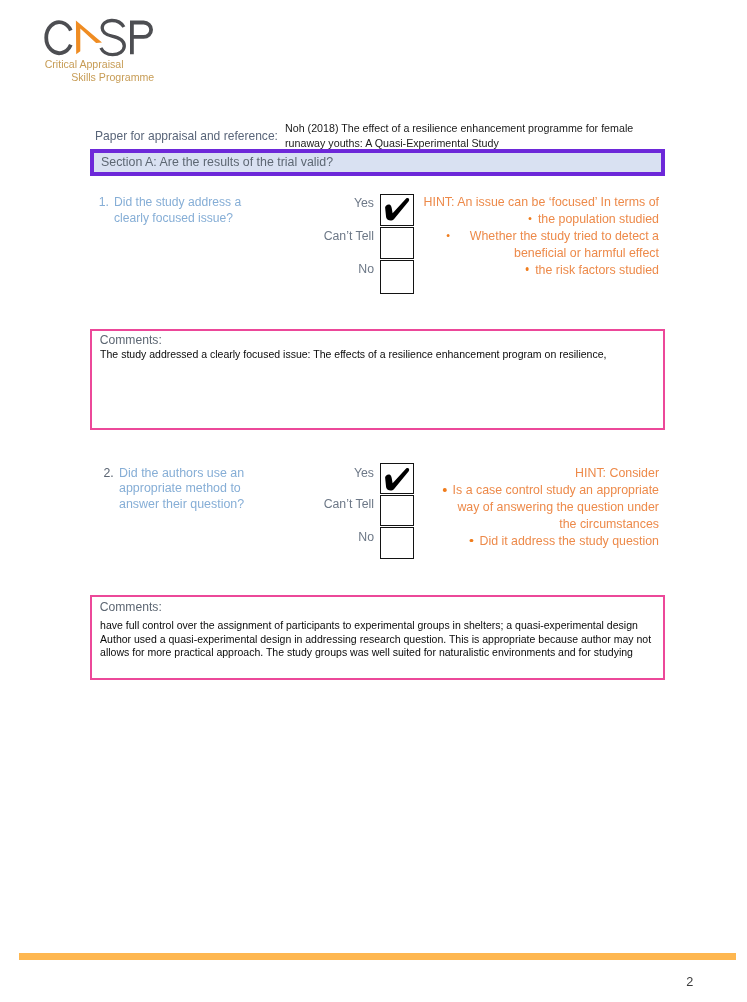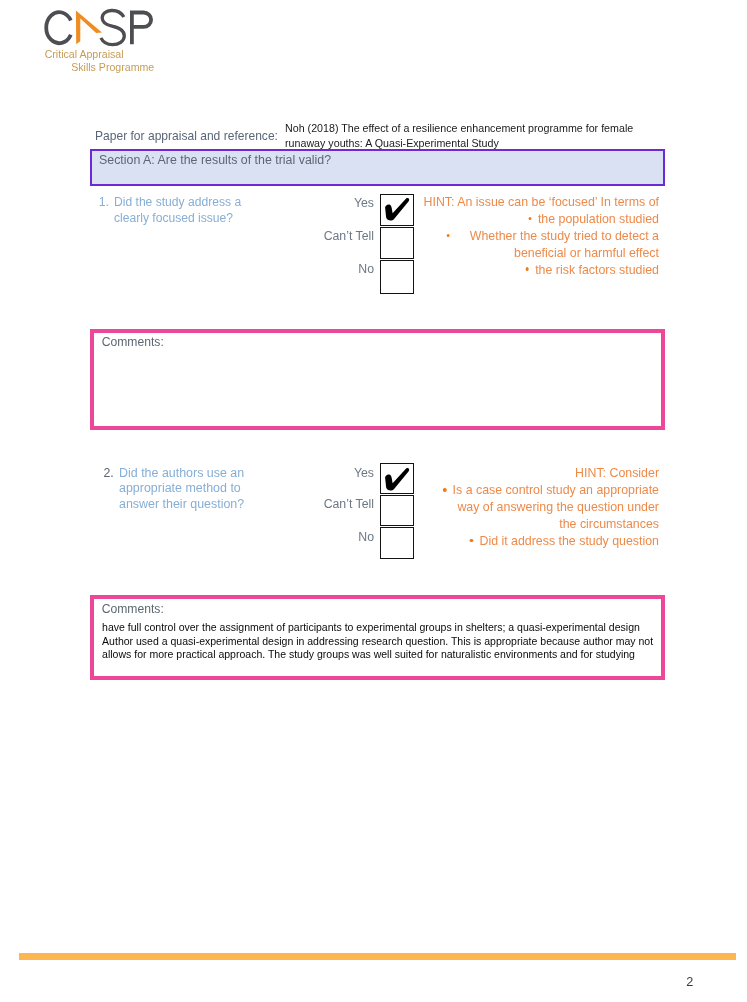--- a/index.html
+++ b/index.html
@@ -2,34 +2,34 @@
 <html><head>
 <meta charset="utf-8">
 <title>CASP Checklist</title>
 <style>
   html,body{margin:0;padding:0;background:#ffffff;}
   body{width:747px;height:1002px;position:relative;overflow:hidden;
        font-family:"Liberation Sans",sans-serif;}
   .page{position:absolute;left:0;top:0;width:747px;height:1002px;background:#fff;}
 
   
-  .logo{position:absolute;left:40px;top:0;width:160px;height:95px;}
+  .logo{position:absolute;left:40px;top:10px;width:160px;height:95px;}
   .logo svg{display:block;overflow:visible;}
 
   
   .hdr-label{position:absolute;left:94.8px;top:128px;font-size:13.5px;color:#596579;
              font-family:"Liberation Sans",sans-serif;white-space:nowrap;
              transform:scaleX(0.893);transform-origin:0 0;}
   .hdr-value{position:absolute;left:285.4px;top:121.2px;width:368px;font-size:11.2px;
              color:#1a1a1a;line-height:14.4px;font-family:"Liberation Sans",sans-serif;
              transform:scaleX(0.955);transform-origin:0 0;}
 
   
-  .sectionbar{position:absolute;left:90px;top:149px;width:575px;height:37px;
-              background:#d9e1f2;border:2px solid #6d28d9;box-sizing:border-box;}
+  .sectionbar{position:absolute;left:90px;top:149px;width:575px;height:27px;
+              background:#d9e1f2;border:4px solid #6d28d9;box-sizing:border-box;}
   .sectionbar .stext{position:absolute;left:7.2px;top:2.0px;font-size:12.5px;color:#5d6773;
                    font-family:"Liberation Sans",sans-serif;white-space:nowrap;
                    transform:scaleX(0.991);transform-origin:0 0;}
   .qnum{position:absolute;font-size:12.3px;color:#86aed6;
         font-family:"Liberation Sans",sans-serif;}
   .qtext{position:absolute;font-size:12.3px;color:#86aed6;line-height:15.95px;
          font-family:"Liberation Sans",sans-serif;
          transform:scaleX(0.984);transform-origin:0 0;}
 
   .optlabel{position:absolute;font-size:12.3px;color:#6d7887;white-space:nowrap;
@@ -40,21 +40,21 @@
   .tick{position:absolute;left:-1.5px;top:-1.5px;}
 
   .hint{position:absolute;text-align:right;font-size:13.0px;color:#ed8a4a;
         line-height:16.9px;font-family:"Liberation Sans",sans-serif;
         transform:scaleX(0.952);transform-origin:100% 0;}
   .hint .hrow{white-space:nowrap;}
   .hbul{display:inline-block;width:3.6px;height:3.6px;border-radius:50%;
         background:#f07d1d;vertical-align:middle;position:relative;top:-1px;}
 
   
-  .cbx{position:absolute;left:90px;border:4px solid #ec4899;box-sizing:border-box;background:#fff;}
+  .cbx{position:absolute;left:90px;border:2px solid #ec4899;box-sizing:border-box;background:#fff;}
   .clabel{position:absolute;left:7.7px;top:2.8px;font-size:12.15px;color:#5d6773;
                font-family:"Liberation Sans",sans-serif;white-space:nowrap;}
   .cbody{position:absolute;left:8.1px;top:17.6px;font-size:10.53px;color:#0a0a0a;line-height:13.7px;
               font-family:"Liberation Sans",sans-serif;white-space:nowrap;}
 
   
   .footbar{position:absolute;left:18.5px;top:953px;width:717px;height:7px;background:#feb750;}
   .pagenum{position:absolute;left:686.2px;top:975.0px;font-size:12.7px;color:#3a3a3a;
            font-family:"Liberation Sans",sans-serif;}
 </style>
@@ -106,20 +106,21 @@
         <div class="hrow"><span class="hbul" style="margin-right: 6.5px;"></span><span>the population studied</span></div>
         <div class="hrow"><span class="hbul" style="margin-right: 21px;"></span><span>Whether the study tried to detect a</span></div>
         <div class="hrow"><span>beneficial or harmful effect</span></div>
         <div class="hrow"><span class="hbul" style="margin-right: 6.5px;"></span><span>the risk factors studied</span></div>
       </div>
   </div>
 
   <div class="cbx" style="top:328.5px;width:575px;height:101px">
     <div class="clabel">Comments:</div>
     <div class="cbody">
+        <div>The study addressed a clearly focused issue: The effects of a resilience enhancement program on resilience,</div>
       </div>
   </div>
 
   <div class="qnum" style="left:103.5px;top:465.5px;color:#5a6472">2.</div>
   <div class="qtext" style="left:118.9px;top:465.5px;width:132px;transform:scaleX(1.012)">Did the authors use an appropriate method to answer their question?</div>
 
   <div class="optlabel" style="right:373px;top:465.6px">Yes</div>
   <div class="optlabel" style="right:373px;top:497.4px">Can’t Tell</div>
   <div class="optlabel" style="right:373px;top:529.5px">No</div>
 

